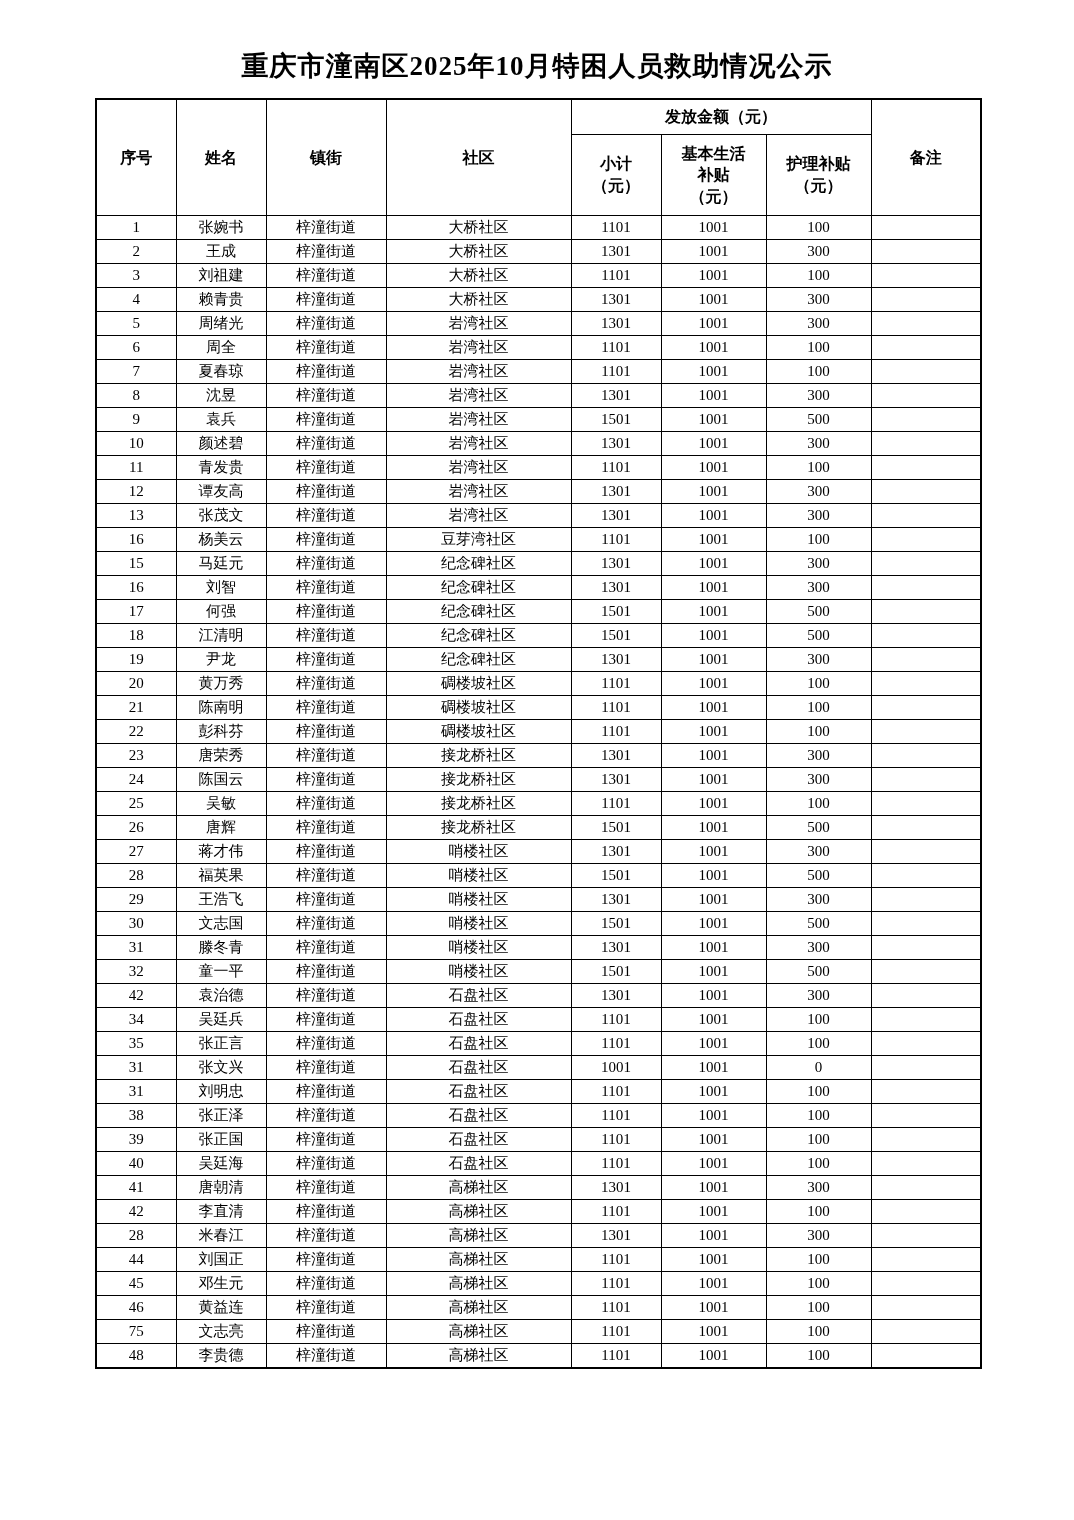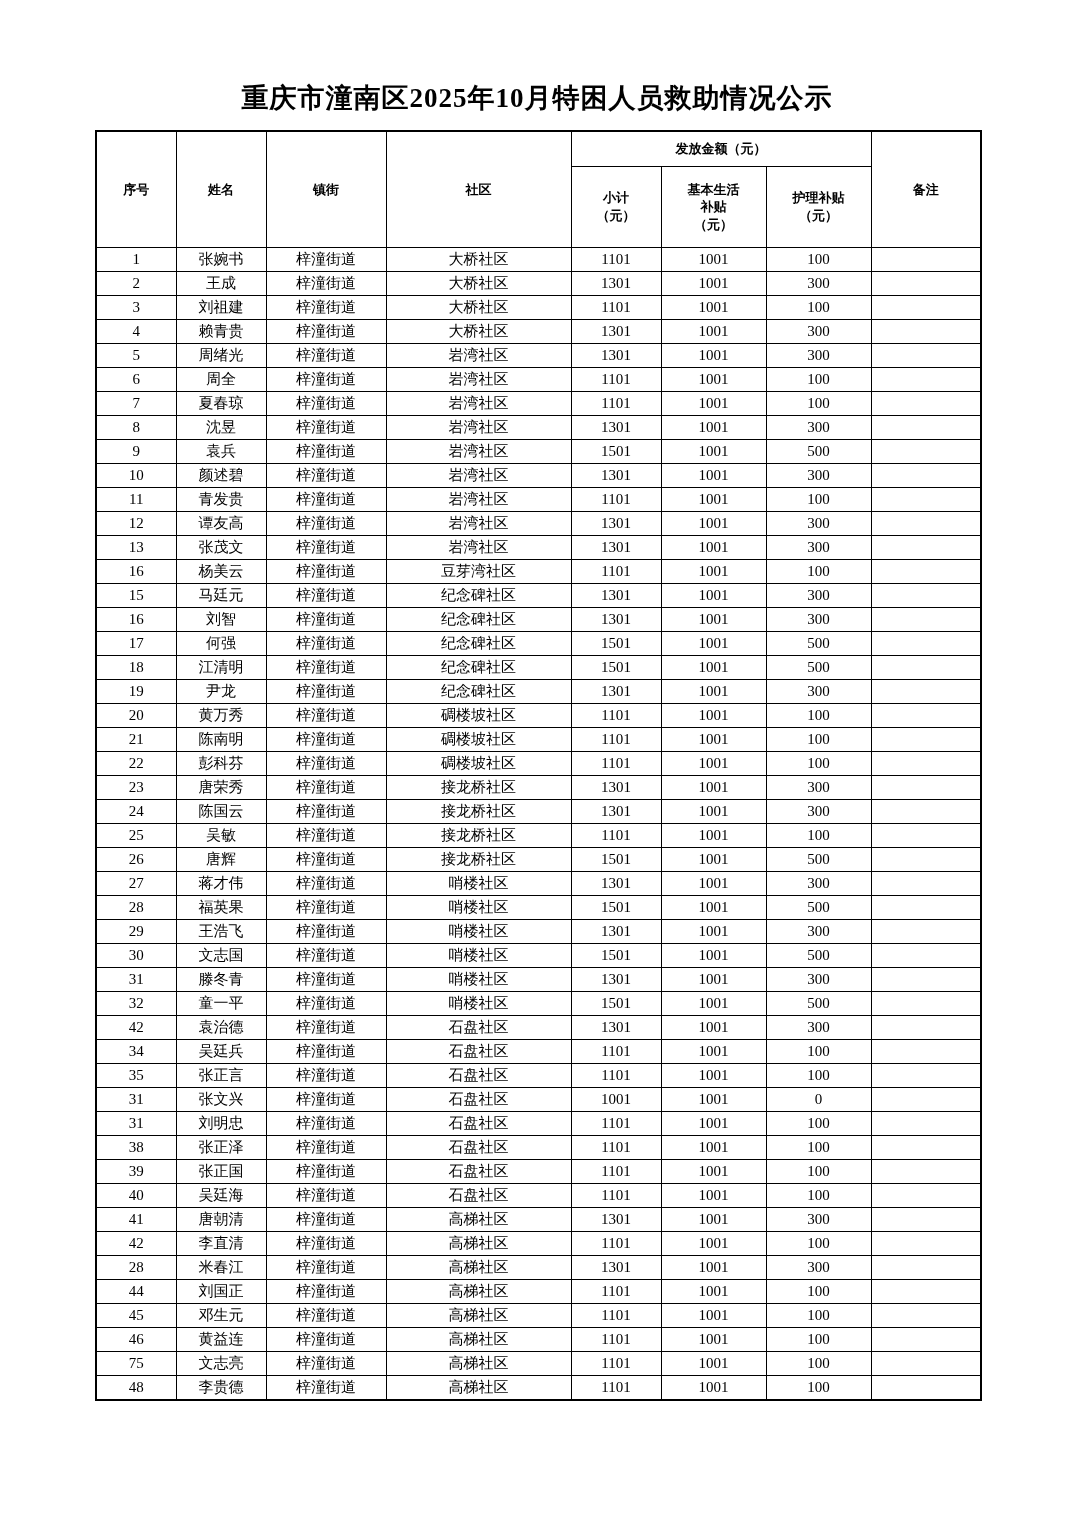--- a/index.html
+++ b/index.html
@@ -11,21 +11,21 @@
     width: 1074px;
     height: 1520px;
     font-family: "Liberation Serif", "DejaVu Serif", serif;
     color: #000000;
     position: relative;
   }
   .page {
     width: 1074px;
     height: 1520px;
     box-sizing: border-box;
-    padding-top: 80px;
+    padding-top: 48px;
   }
   .title {
     width: 885px;
     margin: 0 auto 14px auto;
     text-align: center;
     font-size: 27px;
     font-weight: bold;
     letter-spacing: 1px;
     font-family: "Liberation Serif", "DejaVu Serif", serif;
   }
@@ -38,21 +38,21 @@
   }
   table.grid th, table.grid td {
     border: 1px solid #000;
     text-align: center;
     vertical-align: middle;
     padding: 0 2px;
     overflow: hidden;
   }
   table.grid thead th {
     font-weight: bold;
-    font-size: 13px;
+    font-size: 16px;
     line-height: 1.35;
   }
   table.grid thead tr.group-row th {
     height: 34px;
   }
   table.grid thead tr.sub-row th {
     height: 80px;
   }
   .multiline {
     white-space: pre-line;

